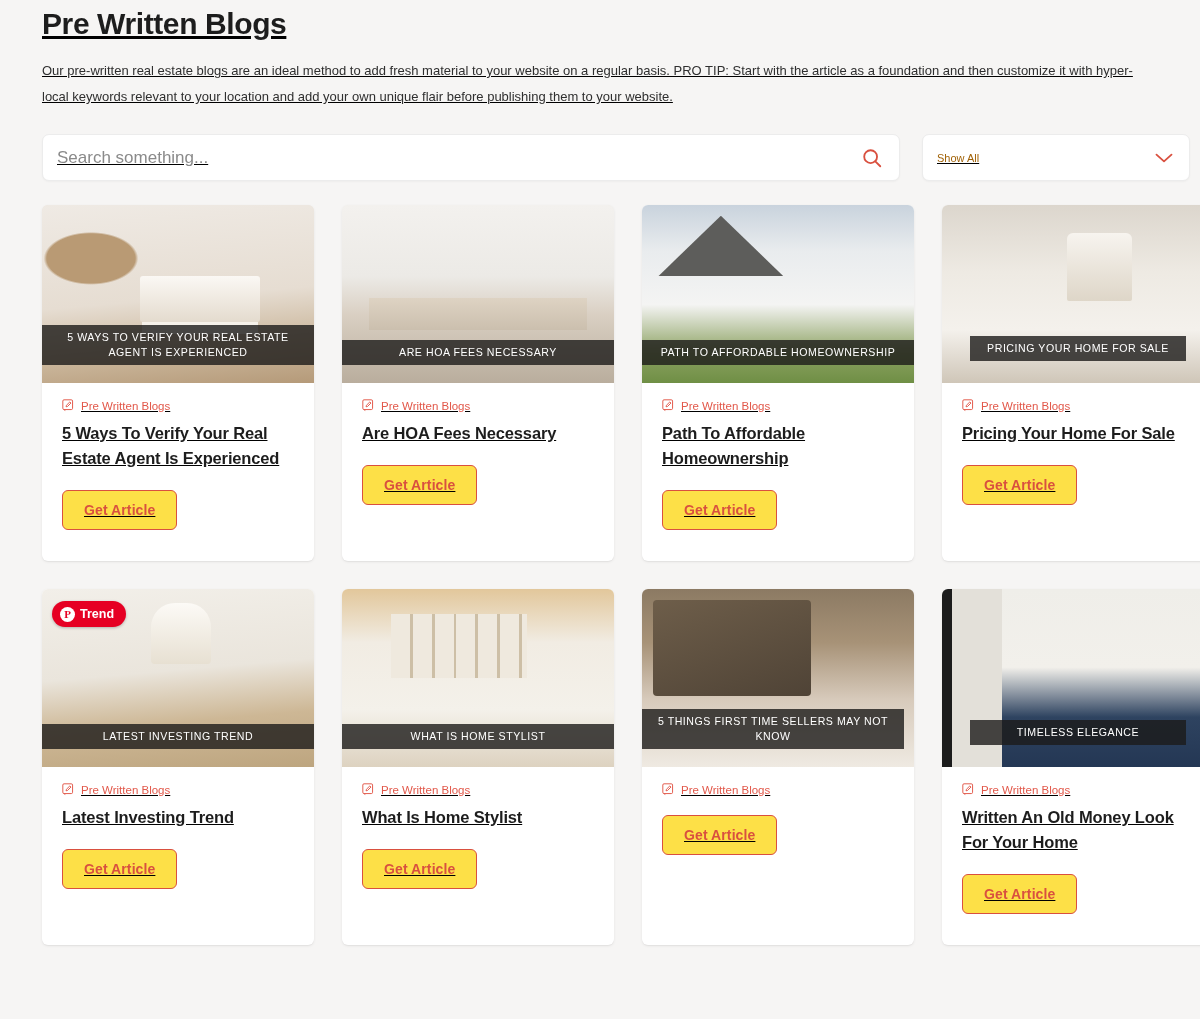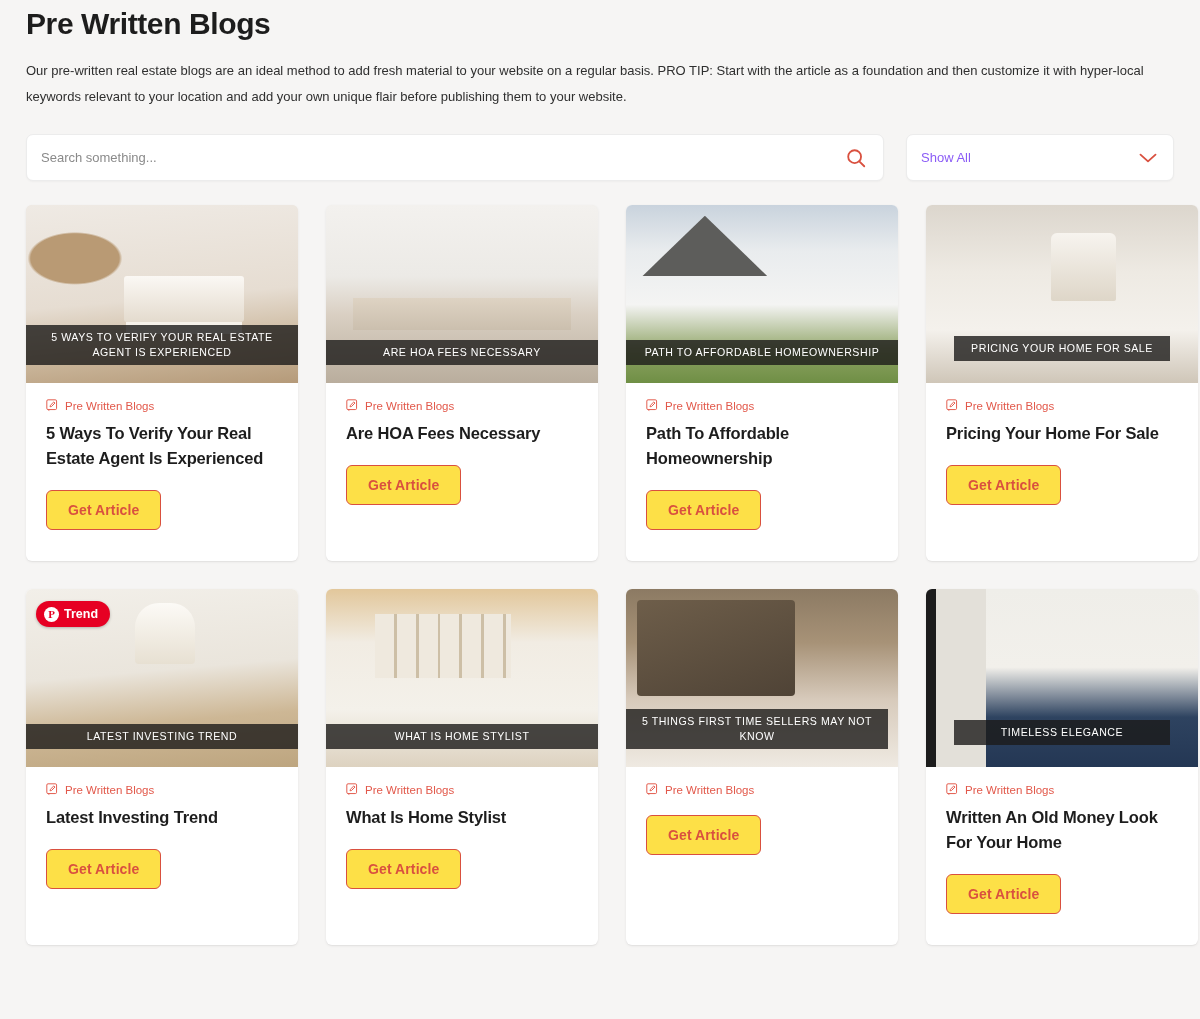--- a/index.html
+++ b/index.html
@@ -5,21 +5,21 @@
 <style>
   * { box-sizing: border-box; }
   html, body {
     margin: 0; padding: 0;
     width: 1200px; height: 1019px;
     overflow: hidden;
     background: #f6f5f4;
     font-family: "Liberation Sans", sans-serif;
     -webkit-font-smoothing: antialiased;
   }
-  .page { width: 1200px; height: 746px; position: relative; padding: 0 26px; }
+  .page { width: 1200px; height: 746px; position: relative; padding: 0 42px; text-decoration: underline; }
 
   
   .page-title {
     margin: 0; padding-top: 4px;
     font-size: 30px; font-weight: 700; letter-spacing: -0.4px;
     color: #1d1d1d; line-height: 40px;
   }
   .page-desc {
     margin: 14px 0 0 0;
     font-size: 13px; line-height: 26px; color: #2f2f2f;
@@ -31,32 +31,32 @@
   .search-box {
     position: relative; flex: 0 0 858px; height: 47px;
     background: #fff; border: 1px solid #ececec; border-radius: 7px;
     box-shadow: 0 1px 2px rgba(0,0,0,.035);
     display: flex; align-items: center;
   }
   .search-input {
     border: none; outline: none; background: transparent;
     flex: 1; height: 100%; padding: 0 46px 0 14px;
     font-family: "Liberation Sans", sans-serif;
-    font-size: 13px; color: #3a3a3a;
+    font-size: 17px; color: #3a3a3a;
   }
   .search-input::placeholder { color: #8a8a8a; }
   .search-icon { position: absolute; right: 16px; top: 12px; line-height: 0; cursor: pointer; }
 
   .select-box {
     position: relative; flex: 0 0 268px; height: 47px;
     background: #fff; border: 1px solid #ececec; border-radius: 7px;
     box-shadow: 0 1px 2px rgba(0,0,0,.035);
     display: flex; align-items: center; cursor: pointer;
   }
-  .select-value { padding-left: 14px; font-size: 13px; color: #8b5cf6; }
+  .select-value { padding-left: 14px; font-size: 11px; color: #a16207; }
   .chev { position: absolute; right: 15px; top: 16px; line-height: 0; }
 
   
   .grid {
     display: grid;
     grid-template-columns: repeat(4, 272px);
     column-gap: 21px;
     row-gap: 27px;
     margin-top: 24px;
     gap: 28px;

